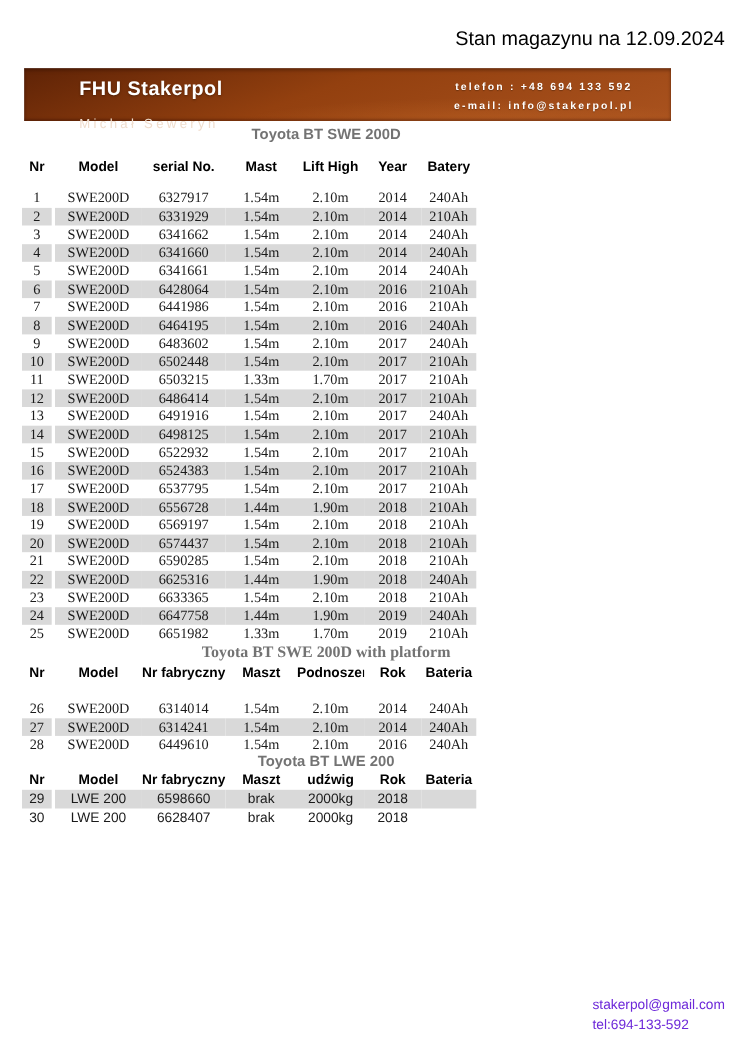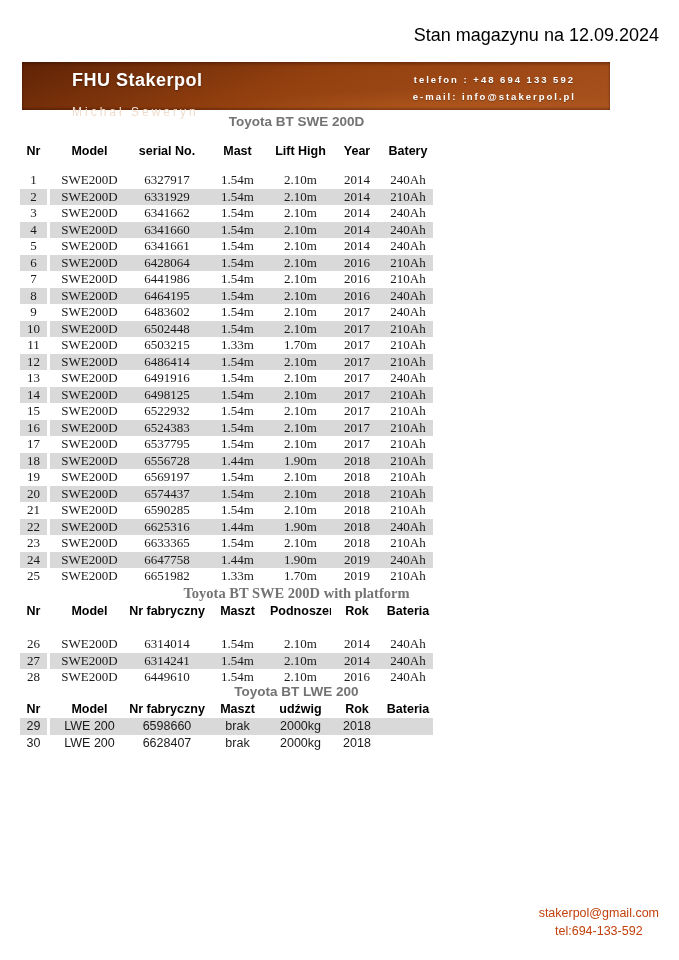--- a/index.html
+++ b/index.html
@@ -44,22 +44,22 @@
   .c1{width:79px;} .c2{width:76px;} .c3{width:65px;}
   .c4{width:61px;} .c5{width:52px;} .c6{width:50px;}
   .thead .trow{height:16px;line-height:16px;}
   .thead .cell{font-weight:bold;font-size:12.5px;color:#000;}
   .tbody .cell{font-size:13px;}
   .rows-serif .cell{font-family:"Liberation Serif",serif;}
   .rows-sans .cell{font-family:"Liberation Sans",sans-serif;font-size:12.5px;}
   .striped .cell{background:var(--stripe);}
   
   .footer{
-    position:absolute;right:20px;top:904px;text-align:center;
-    font-size:12.5px;line-height:18px;color:#c2410c;
+    position:absolute;right:20px;top:904px;text-align:left;
+    font-size:12.5px;line-height:18px;color:#6d28d9;
   }
 </style>
 </head>
 <body>
 
 <div class="report-date">Stan magazynu na 12.09.2024</div>
 
 <div class="banner">
   <div class="banner-left">
     <div class="banner-company">FHU Stakerpol</div>

